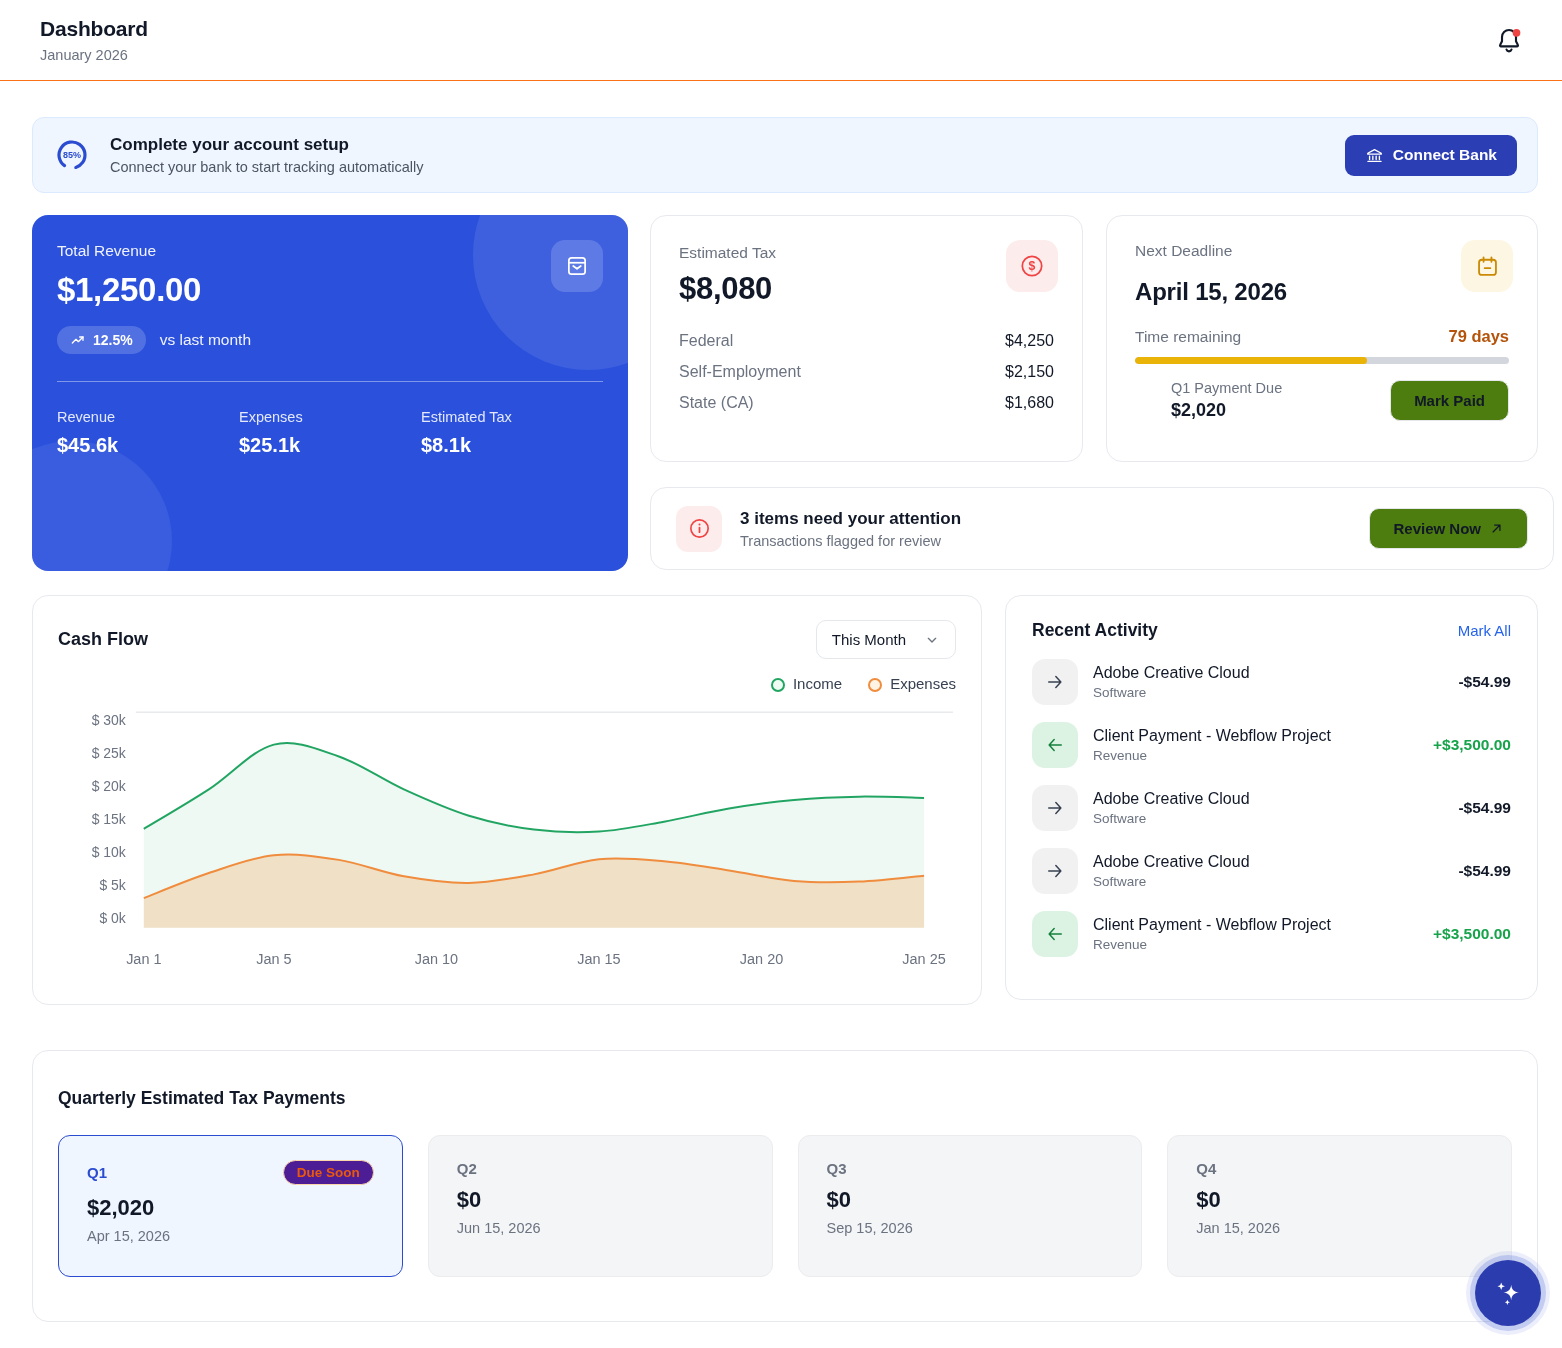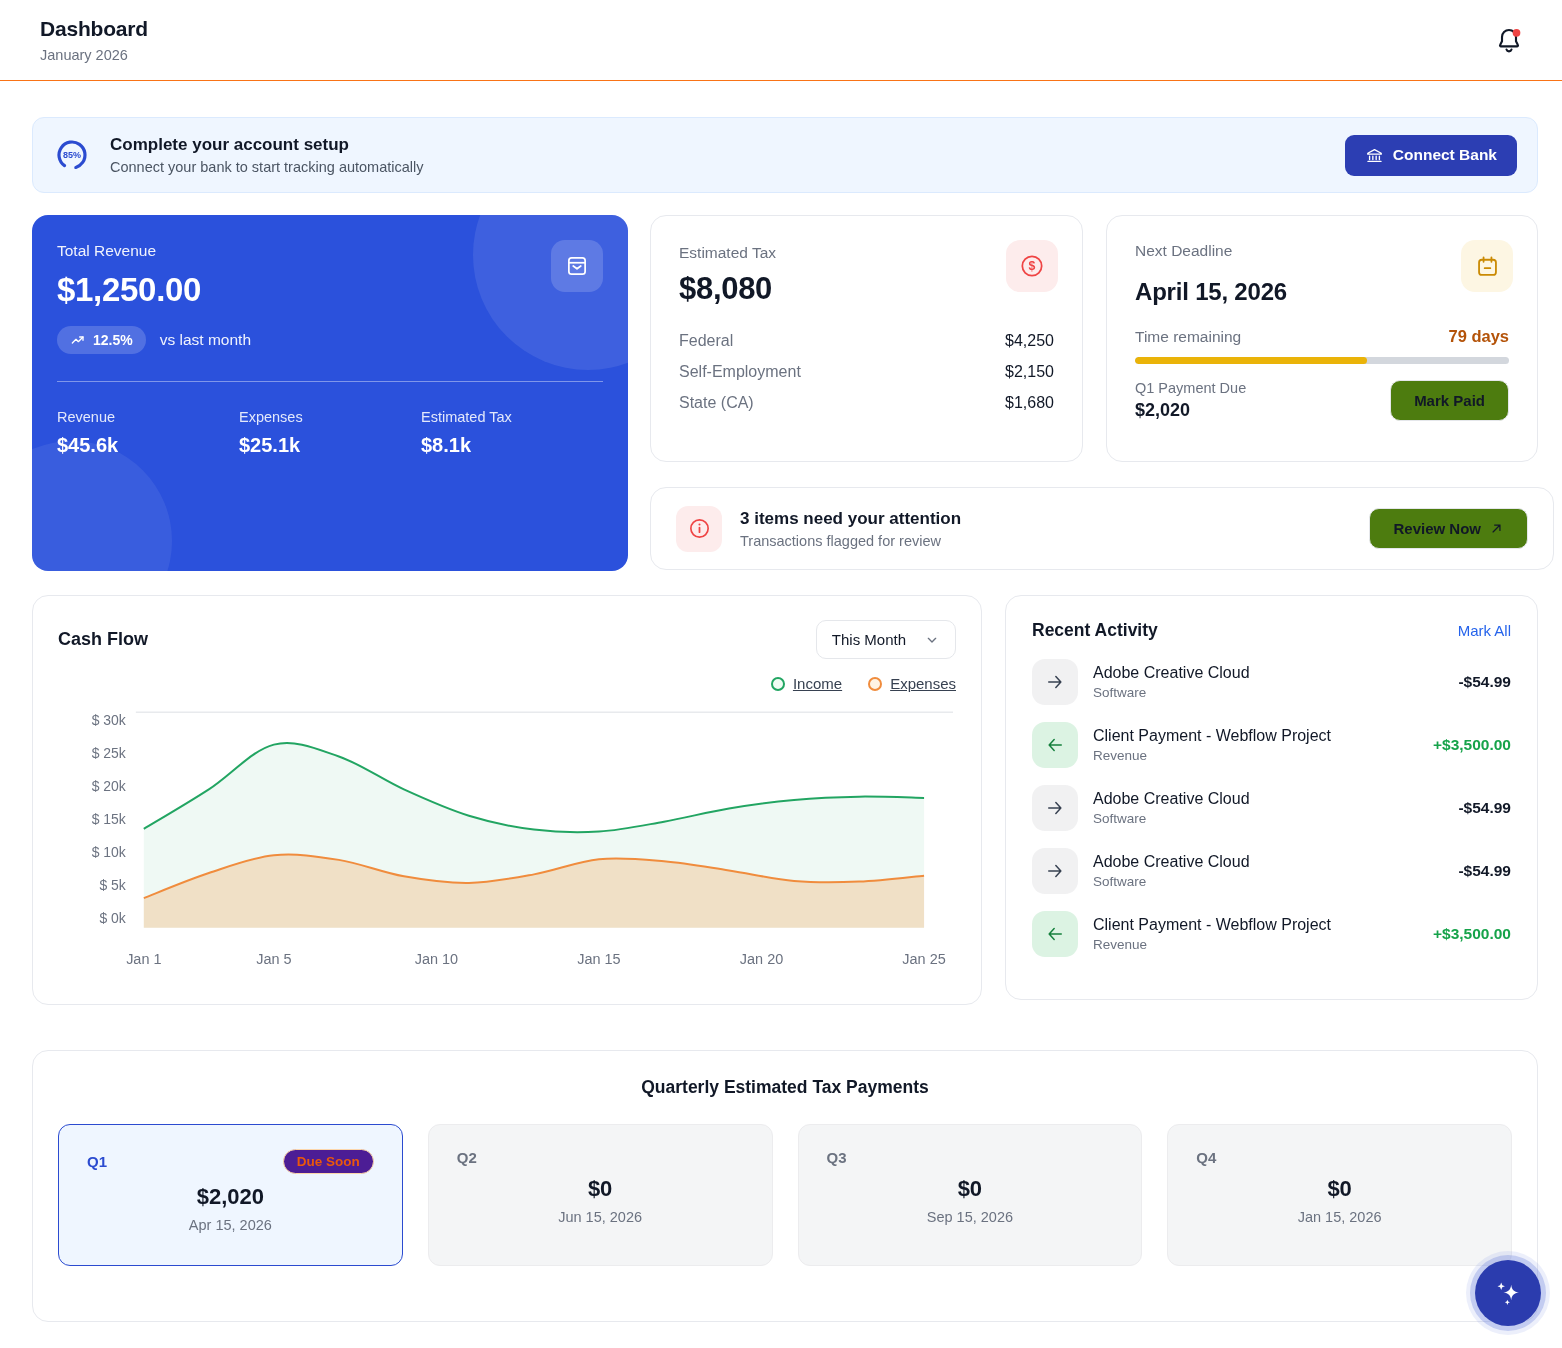--- a/index.html
+++ b/index.html
@@ -63,41 +63,41 @@
   .icon-sq.red { background:#fdecec; }
   .icon-sq.amber { background:#fdf6e3; }
 
   .dl-card { left:1106px; top:215px; width:432px; height:247px; padding:26px 28px; }
   .dl-date { font-size:24px; font-weight:700; margin-top:18px; letter-spacing:-0.2px; }
   .dl-time-row { display:flex; justify-content:space-between; align-items:center; margin-top:21px; }
   .dl-time-l { font-size:15.5px; color:#6b7280; }
   .dl-time-v { font-size:16.5px; font-weight:650; color:#b45309; }
   .dl-bar { margin-top:11px; height:7px; border-radius:4px; background:#d3d7dd; overflow:hidden; }
   .dl-bar-fill { height:100%; border-radius:4px; background:#eab308; }
-  .dl-bottom { display:flex; justify-content:space-between; align-items:center; margin-top:16px; }
+  .dl-bottom { display:flex; justify-content:space-between; align-items:center; margin-top:16px;margin-left:36px; }
   .dl-pay-label { font-size:14.5px; color:#6b7280; }
   .dl-pay-value { font-size:18px; font-weight:700; margin-top:4px; }
   .btn-outline { background:#4d7c0f; border:1px solid #e5e7eb; border-radius:10px; padding:11px 23px; font-size:15px; font-weight:600;
                  font-family:inherit; color:#111827; cursor:pointer; display:flex; align-items:center; gap:8px; }
 
   .attention { left:650px; top:487px; width:904px; height:83px; display:flex; align-items:center; padding:0 25px; }
   .att-icon { width:46px; height:46px; border-radius:12px; background:#fdecec; display:flex; align-items:center; justify-content:center; flex:0 0 auto; }
   .att-text { margin-left:18px; }
   .att-title { font-size:17px; font-weight:650; }
   .att-sub { font-size:14.5px; color:#6b7280; margin-top:4px; }
   .attention .btn-outline { margin-left:auto; }
 
   
   .cf-card { left:32px; top:595px; width:950px; height:410px; padding:24px 25px; }
   .cf-head { display:flex; align-items:center; justify-content:space-between; }
   .cf-title { font-size:18px; font-weight:650; }
   .cf-select { display:flex; align-items:center; gap:18px; border:1px solid #e5e7eb; border-radius:10px; padding:10px 15px;
                font-size:15px; color:#111827; background:#fff; cursor:pointer; }
   .cf-legend { display:flex; justify-content:flex-end; gap:26px; margin-top:16px; }
-  .cf-leg-item { display:flex; align-items:center; gap:8px; font-size:15px; color:#374151;text-decoration:underline; }
+  .cf-leg-item { display:flex; align-items:flex-end; gap:8px; font-size:15px; color:#374151; }
   .leg-dot { width:14px; height:14px; border-radius:50%; }
   .leg-dot.income { border:2px solid #22a562; background:#f0fdf4; }
   .leg-dot.expenses { border:2px solid #f08c3d; background:#fff3e4; }
   .cf-chart { margin-top:4px; }
 
   
   .ra-card { left:1005px; top:595px; width:533px; height:405px; padding:24px 26px; }
   .ra-head { display:flex; justify-content:space-between; align-items:center; }
   .ra-title { font-size:17.5px; font-weight:650; }
   .ra-link { font-size:15px; color:#2563eb; font-weight:500; cursor:pointer; text-decoration:none; }
@@ -107,21 +107,21 @@
   .ra-ic.expense { background:#f1f1f2; }
   .ra-ic.income { background:#dcf3e3; }
   .ra-meta { margin-left:15px; min-width:0; }
   .ra-item-title { font-size:16px; font-weight:500; color:#111827; white-space:nowrap; }
   .ra-item-sub { font-size:13.5px; color:#6b7280; margin-top:3px; }
   .ra-amount { margin-left:auto; font-size:15.5px; font-weight:650; white-space:nowrap; padding-left:10px; }
   .ra-amount.neg { color:#111827; }
   .ra-amount.pos { color:#16a34a; }
 
   
-  .q-card { left:32px; top:1050px; width:1506px; height:272px; padding:26px 25px;text-align:center; }
+  .q-card { left:32px; top:1050px; width:1506px; height:272px; padding:37px 25px; }
   .q-title { font-size:17.5px; font-weight:650; }
   .q-row { display:flex; gap:25px; margin-top:26px; }
   .q-item { width:345px; height:142px; border-radius:12px; background:#f4f5f6; border:1px solid #ececee; padding:24px 28px; }
   .q-item.active { background:#eff6ff; border:1.5px solid #2b4bd0; }
   .q-item-head { display:flex; justify-content:space-between; align-items:center; }
   .q-label { font-size:15px; font-weight:600; color:#6b7280; }
   .q-item.active .q-label { color:#2b4bd0; }
   .q-badge { font-size:13.5px; font-weight:600; color:#ea580c; background:#4c1d95; border:1px solid #fcd6ab; border-radius:999px; padding:4px 13px; }
   .q-amount { font-size:22px; font-weight:700; margin-top:10px; }
   .q-date { font-size:14.5px; color:#6b7280; margin-top:7px; }

